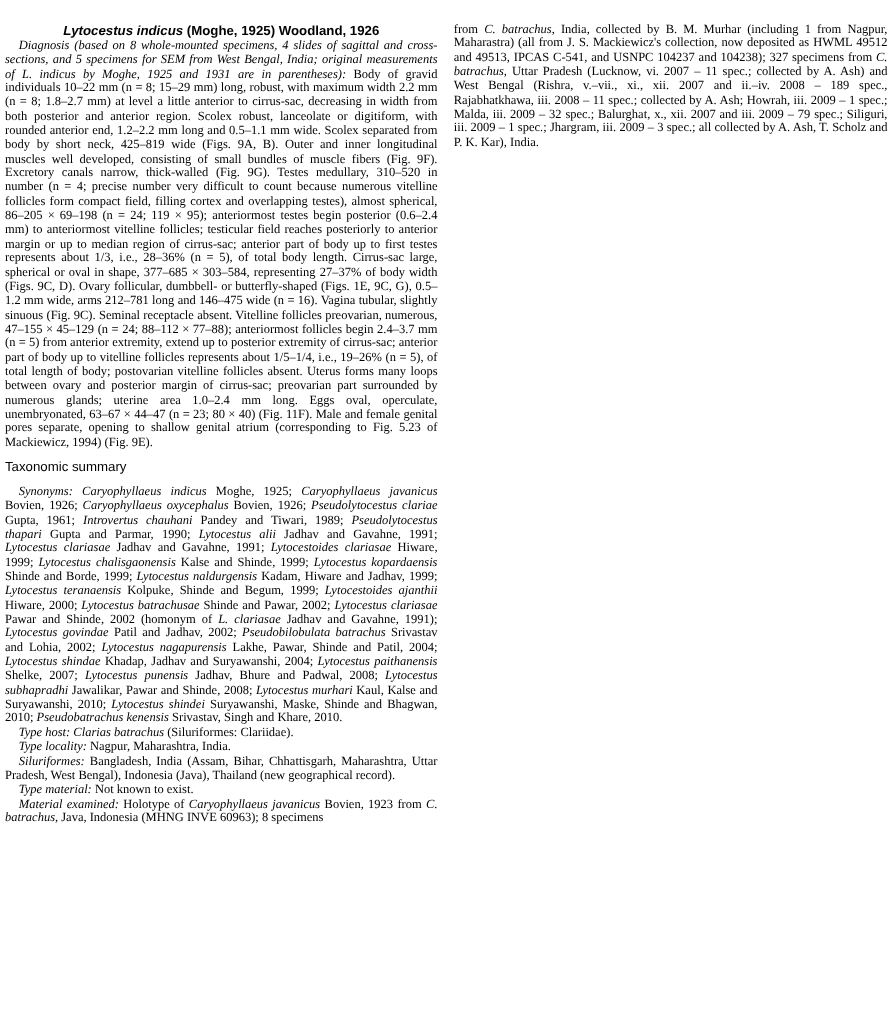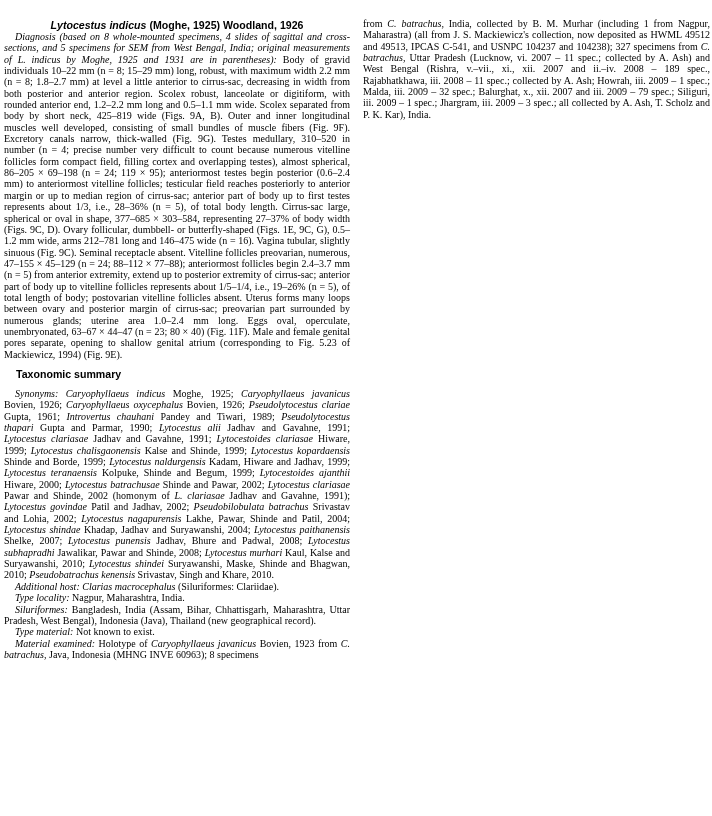--- a/index.html
+++ b/index.html
@@ -43,41 +43,41 @@
   .para {
     font-size: 10px;
     line-height: 11.35px;
     text-align: justify;
     margin: 0;
   }
   .para.indent { text-indent: 11px; }
   .it { font-style: italic; }
   .section-heading {
     font-family: "Liberation Sans", "DejaVu Sans", sans-serif;
-    font-weight: bold;
+    font-weight: normal;
     font-size: 10.6px;
     line-height: 12px;
-    margin: 8px 0 8px 12px;
+    margin: 8px 0 8px 0;
   }
 </style>
 </head>
 <body>
 
 <div class="page">
 
   <div class="col col-left">
     <h1 class="title"><span class="species">Lytocestus indicus</span><span> (Moghe, 1925) Woodland, 1926</span></h1>
 
     <p class="para indent"><span class="it">Diagnosis (based on 8 whole-mounted specimens, 4 slides of sagittal and cross-sections, and 5 specimens for SEM from West Bengal, India; original measurements of L. indicus by Moghe, 1925 and 1931 are in parentheses): </span><span>Body of gravid individuals 10–22 mm (n = 8; 15–29 mm) long, robust, with maximum width 2.2 mm (n = 8; 1.8–2.7 mm) at level a little anterior to cirrus-sac, decreasing in width from both posterior and anterior region. Scolex robust, lanceolate or digitiform, with rounded anterior end, 1.2–2.2 mm long and 0.5–1.1 mm wide. Scolex separated from body by short neck, 425–819 wide (Figs. 9A, B). Outer and inner longitudinal muscles well developed, consisting of small bundles of muscle fibers (Fig. 9F). Excretory canals narrow, thick-walled (Fig. 9G). Testes medullary, 310–520 in number (n = 4; precise number very difficult to count because numerous vitelline follicles form compact field, filling cortex and overlapping testes), almost spherical, 86–205 × 69–198 (n = 24; 119 × 95); anteriormost testes begin posterior (0.6–2.4 mm) to anteriormost vitelline follicles; testicular field reaches posteriorly to anterior margin or up to median region of cirrus-sac; anterior part of body up to first testes represents about 1/3, i.e., 28–36% (n = 5), of total body length. Cirrus-sac large, spherical or oval in shape, 377–685 × 303–584, representing 27–37% of body width (Figs. 9C, D). Ovary follicular, dumbbell- or butterfly-shaped (Figs. 1E, 9C, G), 0.5–1.2 mm wide, arms 212–781 long and 146–475 wide (n = 16). Vagina tubular, slightly sinuous (Fig. 9C). Seminal receptacle absent. Vitelline follicles preovarian, numerous, 47–155 × 45–129 (n = 24; 88–112 × 77–88); anteriormost follicles begin 2.4–3.7 mm (n = 5) from anterior extremity, extend up to posterior extremity of cirrus-sac; anterior part of body up to vitelline follicles represents about 1/5–1/4, i.e., 19–26% (n = 5), of total length of body; postovarian vitelline follicles absent. Uterus forms many loops between ovary and posterior margin of cirrus-sac; preovarian part surrounded by numerous glands; uterine area 1.0–2.4 mm long. Eggs oval, operculate, unembryonated, 63–67 × 44–47 (n = 23; 80 × 40) (Fig. 11F). Male and female genital pores separate, opening to shallow genital atrium (corresponding to Fig. 5.23 of Mackiewicz, 1994) (Fig. 9E).</span></p>
 
     <h2 class="section-heading">Taxonomic summary</h2>
 
     <div>
         <p class="para indent"><span class="it">Synonyms: Caryophyllaeus indicus </span><span>Moghe, 1925; </span><span class="it">Caryophyllaeus javanicus </span><span>Bovien, 1926; </span><span class="it">Caryophyllaeus oxycephalus </span><span>Bovien, 1926; </span><span class="it">Pseudolytocestus clariae </span><span>Gupta, 1961; </span><span class="it">Introvertus chauhani </span><span>Pandey and Tiwari, 1989; </span><span class="it">Pseudolytocestus thapari </span><span>Gupta and Parmar, 1990; </span><span class="it">Lytocestus alii </span><span>Jadhav and Gavahne, 1991; </span><span class="it">Lytocestus clariasae </span><span>Jadhav and Gavahne, 1991; </span><span class="it">Lytocestoides clariasae </span><span>Hiware, 1999; </span><span class="it">Lytocestus chalisgaonensis </span><span>Kalse and Shinde, 1999; </span><span class="it">Lytocestus kopardaensis </span><span>Shinde and Borde, 1999; </span><span class="it">Lytocestus naldurgensis </span><span>Kadam, Hiware and Jadhav, 1999; </span><span class="it">Lytocestus teranaensis </span><span>Kolpuke, Shinde and Begum, 1999; </span><span class="it">Lytocestoides ajanthii </span><span>Hiware, 2000; </span><span class="it">Lytocestus batrachusae </span><span>Shinde and Pawar, 2002; </span><span class="it">Lytocestus clariasae </span><span>Pawar and Shinde, 2002 (homonym of </span><span class="it">L. clariasae </span><span>Jadhav and Gavahne, 1991); </span><span class="it">Lytocestus govindae </span><span>Patil and Jadhav, 2002; </span><span class="it">Pseudobilobulata batrachus </span><span>Srivastav and Lohia, 2002; </span><span class="it">Lytocestus nagapurensis </span><span>Lakhe, Pawar, Shinde and Patil, 2004; </span><span class="it">Lytocestus shindae </span><span>Khadap, Jadhav and Suryawanshi, 2004; </span><span class="it">Lytocestus paithanensis </span><span>Shelke, 2007; </span><span class="it">Lytocestus punensis </span><span>Jadhav, Bhure and Padwal, 2008; </span><span class="it">Lytocestus subhapradhi </span><span>Jawalikar, Pawar and Shinde, 2008; </span><span class="it">Lytocestus murhari </span><span>Kaul, Kalse and Suryawanshi, 2010; </span><span class="it">Lytocestus shindei </span><span>Suryawanshi, Maske, Shinde and Bhagwan, 2010; </span><span class="it">Pseudobatrachus kenensis </span><span>Srivastav, Singh and Khare, 2010.</span></p>
-        <p class="para indent"><span class="it">Additional host: Clarias macrocephalus </span><span>(Siluriformes: Clariidae).</span></p>
+        <p class="para indent"><span class="it">Type host: Clarias batrachus </span><span>(Siluriformes: Clariidae).</span></p>
         <p class="para indent"><span class="it">Type locality: </span><span>Nagpur, Maharashtra, India.</span></p>
         <p class="para indent"><span class="it">Siluriformes: </span><span>Bangladesh, India (Assam, Bihar, Chhattisgarh, Maharashtra, Uttar Pradesh, West Bengal), Indonesia (Java), Thailand (new geographical record).</span></p>
         <p class="para indent"><span class="it">Type material: </span><span>Not known to exist.</span></p>
         <p class="para indent"><span class="it">Material examined: </span><span>Holotype of </span><span class="it">Caryophyllaeus javanicus </span><span>Bovien, 1923 from </span><span class="it">C. batrachus</span><span>, Java, Indonesia (MHNG INVE 60963); 8 specimens</span></p>
       </div>
   </div>
 
   <div class="col col-right">
     <div>
         <p class="para"><span>from </span><span class="it">C. batrachus</span><span>, India, collected by B. M. Murhar (including 1 from Nagpur, Maharastra) (all from J. S. Mackiewicz's collection, now deposited as HWML 49512 and 49513, IPCAS C-541, and USNPC 104237 and 104238); 327 specimens from </span><span class="it">C. batrachus</span><span>, Uttar Pradesh (Lucknow, vi. 2007 – 11 spec.; collected by A. Ash) and West Bengal (Rishra, v.–vii., xi., xii. 2007 and ii.–iv. 2008 – 189 spec., Rajabhatkhawa, iii. 2008 – 11 spec.; collected by A. Ash; Howrah, iii. 2009 – 1 spec.; Malda, iii. 2009 – 32 spec.; Balurghat, x., xii. 2007 and iii. 2009 – 79 spec.; Siliguri, iii. 2009 – 1 spec.; Jhargram, iii. 2009 – 3 spec.; all collected by A. Ash, T. Scholz and P. K. Kar), India.</span></p>

